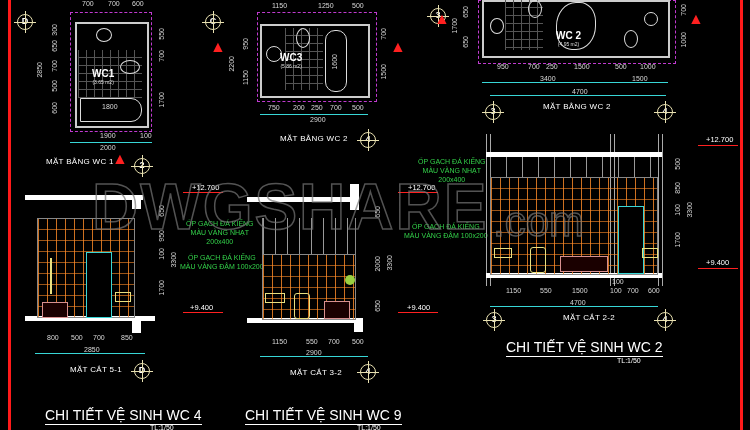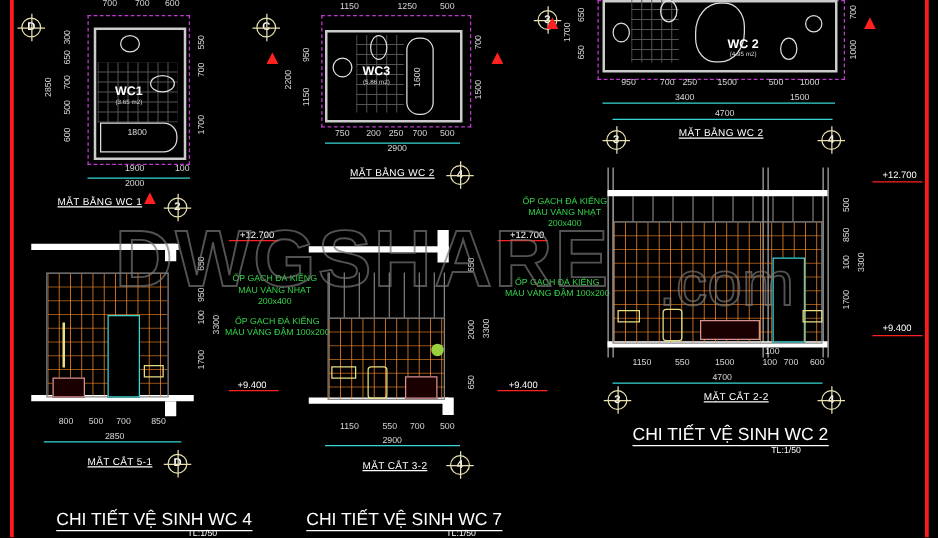--- a/index.html
+++ b/index.html
@@ -1,26 +1,26 @@
 <!DOCTYPE html>
 <html><head>
 <meta charset="utf-8">
 <style>
   html,body{margin:0;padding:0;background:#000;}
   body{width:750px;height:430px;overflow:hidden;position:relative;font-family:"Liberation Sans",sans-serif;color:#fff;}
   .abs{position:absolute;}
   .dim{font-family:"Liberation Sans",sans-serif;font-size:7px;color:#d8d8d8;position:absolute;white-space:nowrap;}
   .dimv{writing-mode:vertical-rl;transform:rotate(180deg);}
-  .lbl{font-size:8px;color:#fff;text-decoration:underline;position:absolute;white-space:nowrap;letter-spacing:0.3px;}
+  .lbl{font-size:8px;color:#fff;position:absolute;white-space:nowrap;letter-spacing:0.3px;}
   .note{font-size:7px;color:#33d24a;position:absolute;text-align:center;line-height:9px;white-space:nowrap;}
   .lvl{font-size:7.5px;color:#fff;position:absolute;white-space:nowrap;}
   .title{font-size:14px;color:#fff;position:absolute;white-space:nowrap;border-bottom:1.5px solid #fff;padding-bottom:1px;}
   .scale{font-size:7px;color:#fff;position:absolute;white-space:nowrap;}
   .wm{position:absolute;left:92px;top:170px;font-size:64px;font-weight:bold;color:transparent;-webkit-text-stroke:1.5px #777;letter-spacing:2px;opacity:0.7;}
-  .wmsmall{position:absolute;left:527px;top:198px;font-size:50px;color:transparent;-webkit-text-stroke:1.5px #777;opacity:0.7;}
+  .wmsmall{position:absolute;left:493px;top:198px;font-size:42px;color:transparent;-webkit-text-stroke:1.5px #777;opacity:0.7;}
   .redline{position:absolute;background:#ff1a1a;}
   .grid{position:absolute;border:1px solid #888;
         background-image:linear-gradient(90deg,rgba(255,140,40,.8) 1px,transparent 1px),linear-gradient(0deg,rgba(255,140,40,.6) 1px,transparent 1px);
         background-size:9px 100%,100% 11px;}
   .tiles{position:absolute;background-image:linear-gradient(90deg,#555 1px,transparent 1px),linear-gradient(0deg,#555 1px,transparent 1px);background-size:8px 8px;}
   .slab{position:absolute;background:#fff;}
   .wall{position:absolute;border:2px solid #ccc;}
   .magenta{position:absolute;border:1px dashed #c03ad0;}
   .cyan{position:absolute;background:#38d6d6;}
   .axis{position:absolute;width:16px;height:16px;border:1.5px solid #e8e0b0;border-radius:50%;box-sizing:border-box;font-size:9px;font-weight:bold;color:#fff;text-align:center;line-height:13px;}
@@ -71,21 +71,21 @@
   <div class="axis" style="left:205px;top:14px;">C</div>
   <div class="sec" style="left:210px;top:38px;">▲</div>
   <div class="sec" style="left:390px;top:38px;">▲</div>
   <div class="magenta" style="left:257px;top:12px;width:118px;height:88px;"></div>
   <div class="wall" style="left:260px;top:24px;width:106px;height:70px;"></div>
   <div class="tiles" style="left:285px;top:28px;width:38px;height:62px;"></div>
   <div class="abs" style="left:325px;top:30px;width:20px;height:60px;border:1px solid #ddd;border-radius:10px 10px 10px 10px;"></div>
   <div class="dim dimv" style="left:331px;top:54px;">1600</div>
   <div class="abs" style="left:266px;top:46px;width:14px;height:14px;border:1px solid #ddd;border-radius:50%;"></div>
   <div class="abs" style="left:296px;top:28px;width:12px;height:18px;border:1px solid #ddd;border-radius:50%;"></div>
-  <div class="room" style="left:290px;top:52px;"><span>WC3</span><span class="area">(5.86 m2)</span></div>
+  <div class="room" style="left:280px;top:52px;"><span>WC3</span><span class="area">(5.86 m2)</span></div>
   <div class="dim" style="left:272px;top:2px;">1150</div>
   <div class="dim" style="left:318px;top:2px;">1250</div>
   <div class="dim" style="left:352px;top:2px;">500</div>
   <div class="dim dimv" style="left:228px;top:56px;">2200</div>
   <div class="dim dimv" style="left:242px;top:38px;">950</div>
   <div class="dim dimv" style="left:242px;top:70px;">1150</div>
   <div class="dim dimv" style="left:380px;top:28px;">700</div>
   <div class="dim dimv" style="left:380px;top:64px;">1500</div>
   <div class="dim" style="left:268px;top:104px;">750</div>
   <div class="dim" style="left:293px;top:104px;">200</div>
@@ -103,21 +103,21 @@
   <div class="sec" style="left:434px;top:10px;">▲</div>
   <div class="sec" style="left:688px;top:10px;">▲</div>
   <div class="magenta" style="left:478px;top:0px;width:196px;height:62px;"></div>
   <div class="wall" style="left:482px;top:0px;width:184px;height:54px;"></div>
   <div class="tiles" style="left:505px;top:0px;width:38px;height:50px;"></div>
   <div class="abs" style="left:556px;top:2px;width:38px;height:46px;border:1px solid #ddd;border-radius:50% 40% 50% 40%;"></div>
   <div class="abs" style="left:528px;top:0px;width:12px;height:16px;border:1px solid #ddd;border-radius:50%;"></div>
   <div class="abs" style="left:624px;top:30px;width:12px;height:16px;border:1px solid #ddd;border-radius:50%;"></div>
   <div class="abs" style="left:490px;top:18px;width:12px;height:14px;border:1px solid #ddd;border-radius:50%;"></div>
   <div class="abs" style="left:644px;top:12px;width:12px;height:12px;border:1px solid #ddd;border-radius:50%;"></div>
-  <div class="room" style="left:582px;top:30px;"><span>WC 2</span><span class="area">(4.95 m2)</span></div>
+  <div class="room" style="left:556px;top:30px;"><span>WC 2</span><span class="area">(4.95 m2)</span></div>
   <div class="dim dimv" style="left:451px;top:18px;">1700</div>
   <div class="dim dimv" style="left:462px;top:6px;">650</div>
   <div class="dim dimv" style="left:462px;top:36px;">650</div>
   <div class="dim dimv" style="left:680px;top:4px;">700</div>
   <div class="dim dimv" style="left:680px;top:32px;">1000</div>
   <div class="dim" style="left:497px;top:63px;">950</div>
   <div class="dim" style="left:528px;top:63px;">700</div>
   <div class="dim" style="left:546px;top:63px;">250</div>
   <div class="dim" style="left:574px;top:63px;">1500</div>
   <div class="dim" style="left:615px;top:63px;">500</div>
@@ -244,16 +244,16 @@
   <div class="axis" style="left:486px;top:312px;">3</div>
   <div class="lbl" style="left:563px;top:313px;">MẶT CẮT 2-2</div>
   <div class="axis" style="left:657px;top:312px;">4</div>
 </div>
 
 <div class="wm">DWGSHARE</div>
 <div class="wmsmall">.com</div>
 
 <div class="title" style="left:45px;top:407px;">CHI TIẾT VỆ SINH WC 4</div>
 <div class="scale" style="left:150px;top:424px;">TL:1/50</div>
-<div class="title" style="left:245px;top:407px;">CHI TIẾT VỆ SINH WC 7</div>
+<div class="title" style="left:245px;top:407px;">CHI TIẾT VỆ SINH WC 9</div>
 <div class="scale" style="left:357px;top:424px;">TL:1/50</div>
 <div class="title" style="left:506px;top:339px;">CHI TIẾT VỆ SINH WC 2</div>
 <div class="scale" style="left:617px;top:357px;">TL:1/50</div>
 
 </body></html>

